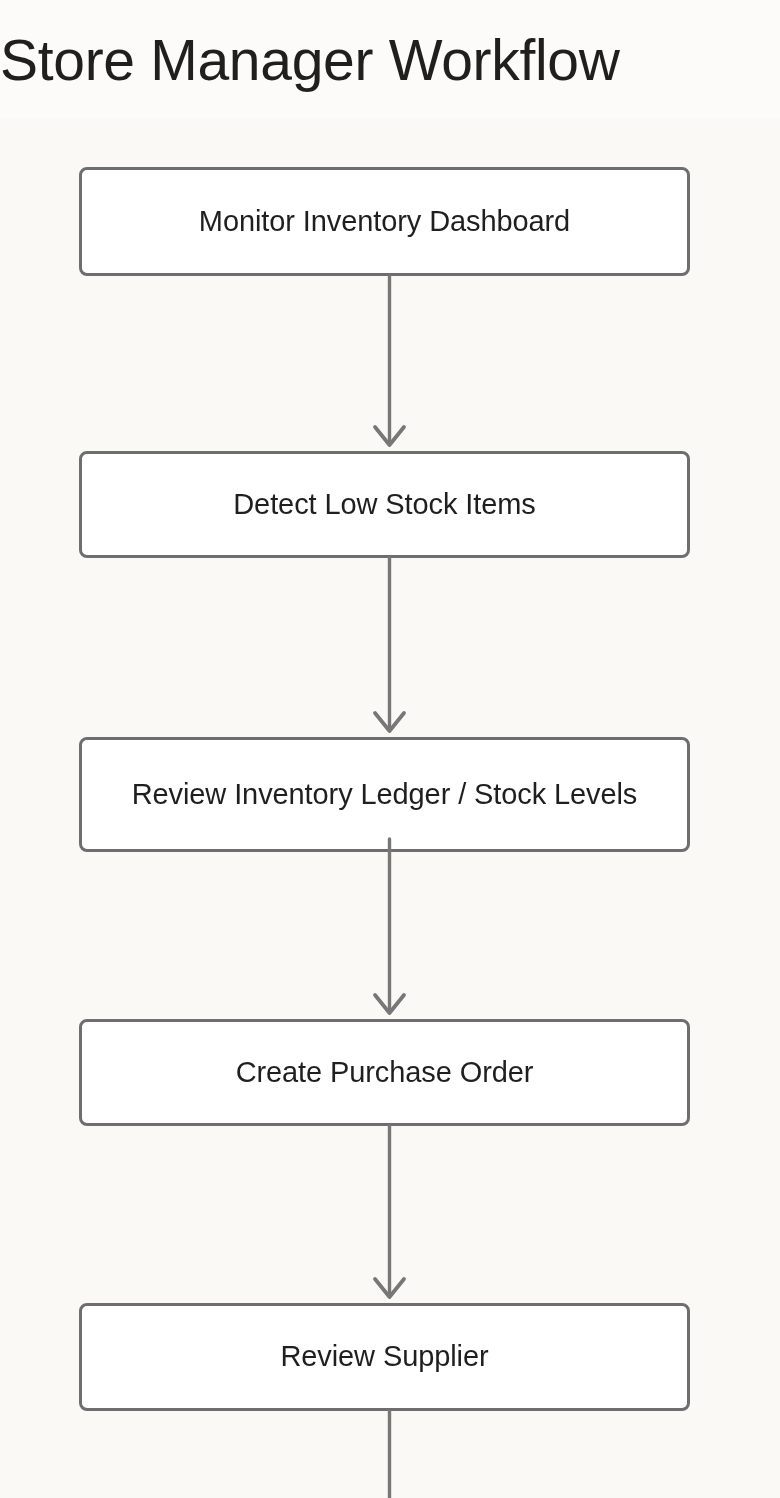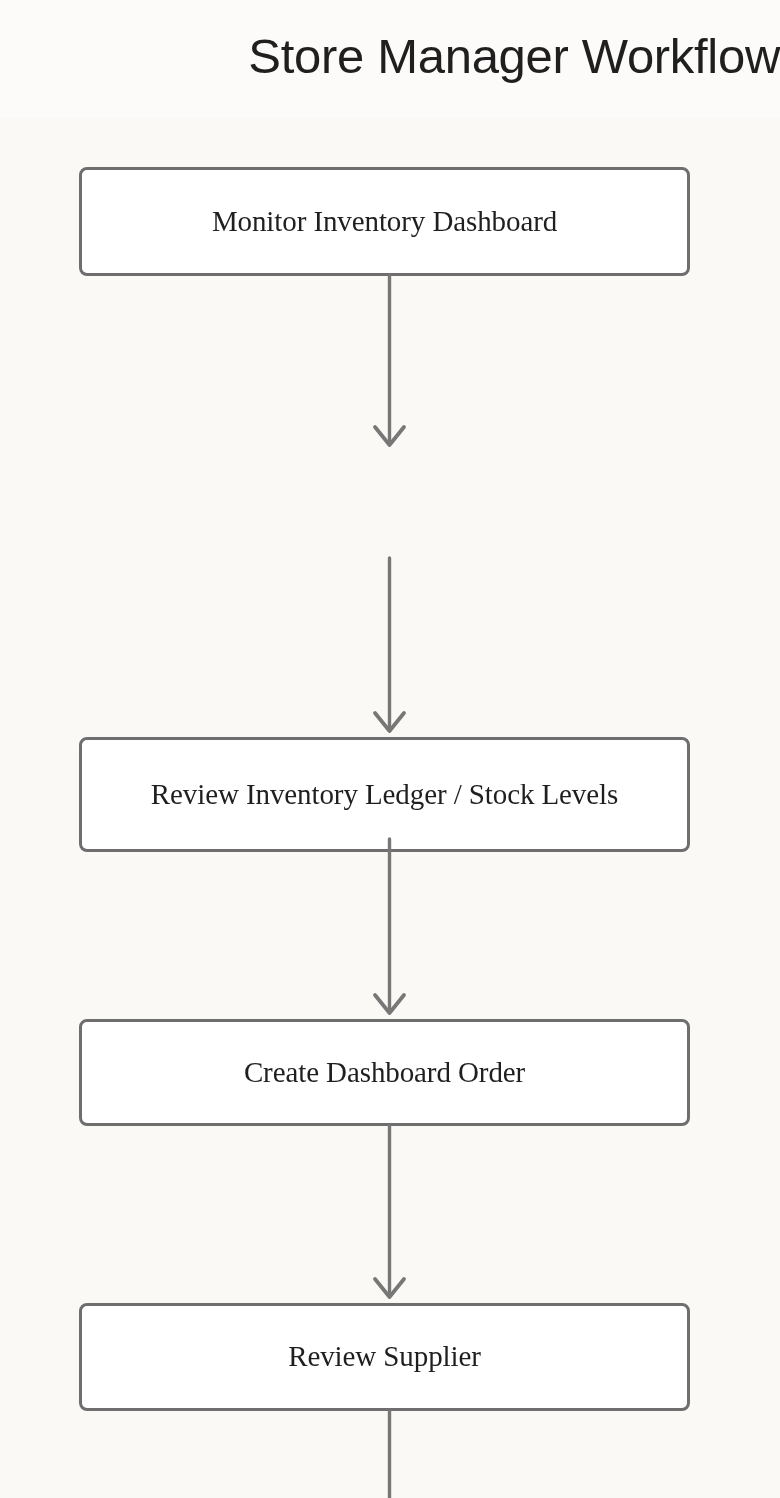--- a/index.html
+++ b/index.html
@@ -27,22 +27,22 @@
       #faf9f6 1498px
     );
   }
 
   
   .diagram-title {
     position: absolute;
     top: 32px;
     left: 0;
     width: 780px;
-    text-align: right;
-    font-size: 49px;
+    text-align: left;
+    font-size: 57px;
     font-weight: 400;
     letter-spacing: -0.3px;
     color: #1f1f1f;
     line-height: 1.0;
     white-space: nowrap;
   }
 
   
   .node {
     position: absolute;
@@ -57,21 +57,20 @@
     justify-content: center;
   }
   .node-label {
     font-size: 29px;
     font-weight: 400;
     color: #1f1f1f;
     letter-spacing: -0.1px;
     line-height: 1.1;
     text-align: center;
     white-space: nowrap;
-    font-family: Liberation Serif, serif;
   }
 
   .node-1 { top: 167px;  height: 109px; }
   .node-2 { top: 451px;  height: 107px; }
   .node-3 { top: 737px;  height: 115px; }
   .node-4 { top: 1019px; height: 107px; }
   .node-5 { top: 1303px; height: 108px; }
 
   
   .connector {
@@ -99,41 +98,44 @@
     <span class="node-label">Monitor Inventory Dashboard</span>
   </div>
 
   <div class="connector conn-1">
     <svg width="780" height="176" viewBox="0 0 780 176" xmlns="http://www.w3.org/2000/svg">
       <line x1="389.5" y1="0" x2="389.5" y2="168" stroke="#777777" stroke-width="3.4" stroke-linecap="round"></line>
       <polyline points="375,151 389.5,169 404,151" fill="none" stroke="#777777" stroke-width="3.8" stroke-linecap="round" stroke-linejoin="round"></polyline>
     </svg>
   </div>
 
+  <div class="node node-2">
+    <span class="node-label">Detect Low Stock Items</span>
+  </div>
 
   <div class="connector conn-2">
     <svg width="780" height="180" viewBox="0 0 780 180" xmlns="http://www.w3.org/2000/svg">
       <line x1="389.5" y1="0" x2="389.5" y2="172" stroke="#777777" stroke-width="3.4" stroke-linecap="round"></line>
       <polyline points="375,155 389.5,173 404,155" fill="none" stroke="#777777" stroke-width="3.8" stroke-linecap="round" stroke-linejoin="round"></polyline>
     </svg>
   </div>
 
   <div class="node node-3">
     <span class="node-label">Review Inventory Ledger / Stock Levels</span>
   </div>
 
   <div class="connector conn-3">
     <svg width="780" height="181" viewBox="0 0 780 181" xmlns="http://www.w3.org/2000/svg">
       <line x1="389.5" y1="0" x2="389.5" y2="173" stroke="#777777" stroke-width="3.4" stroke-linecap="round"></line>
       <polyline points="375,156 389.5,174 404,156" fill="none" stroke="#777777" stroke-width="3.8" stroke-linecap="round" stroke-linejoin="round"></polyline>
     </svg>
   </div>
 
   <div class="node node-4">
-    <span class="node-label">Create Dashboard Order</span>
+    <span class="node-label">Create Purchase Order</span>
   </div>
 
   <div class="connector conn-4">
     <svg width="780" height="178" viewBox="0 0 780 178" xmlns="http://www.w3.org/2000/svg">
       <line x1="389.5" y1="0" x2="389.5" y2="170" stroke="#777777" stroke-width="3.4" stroke-linecap="round"></line>
       <polyline points="375,153 389.5,171 404,153" fill="none" stroke="#777777" stroke-width="3.8" stroke-linecap="round" stroke-linejoin="round"></polyline>
     </svg>
   </div>
 
   <div class="node node-5">

